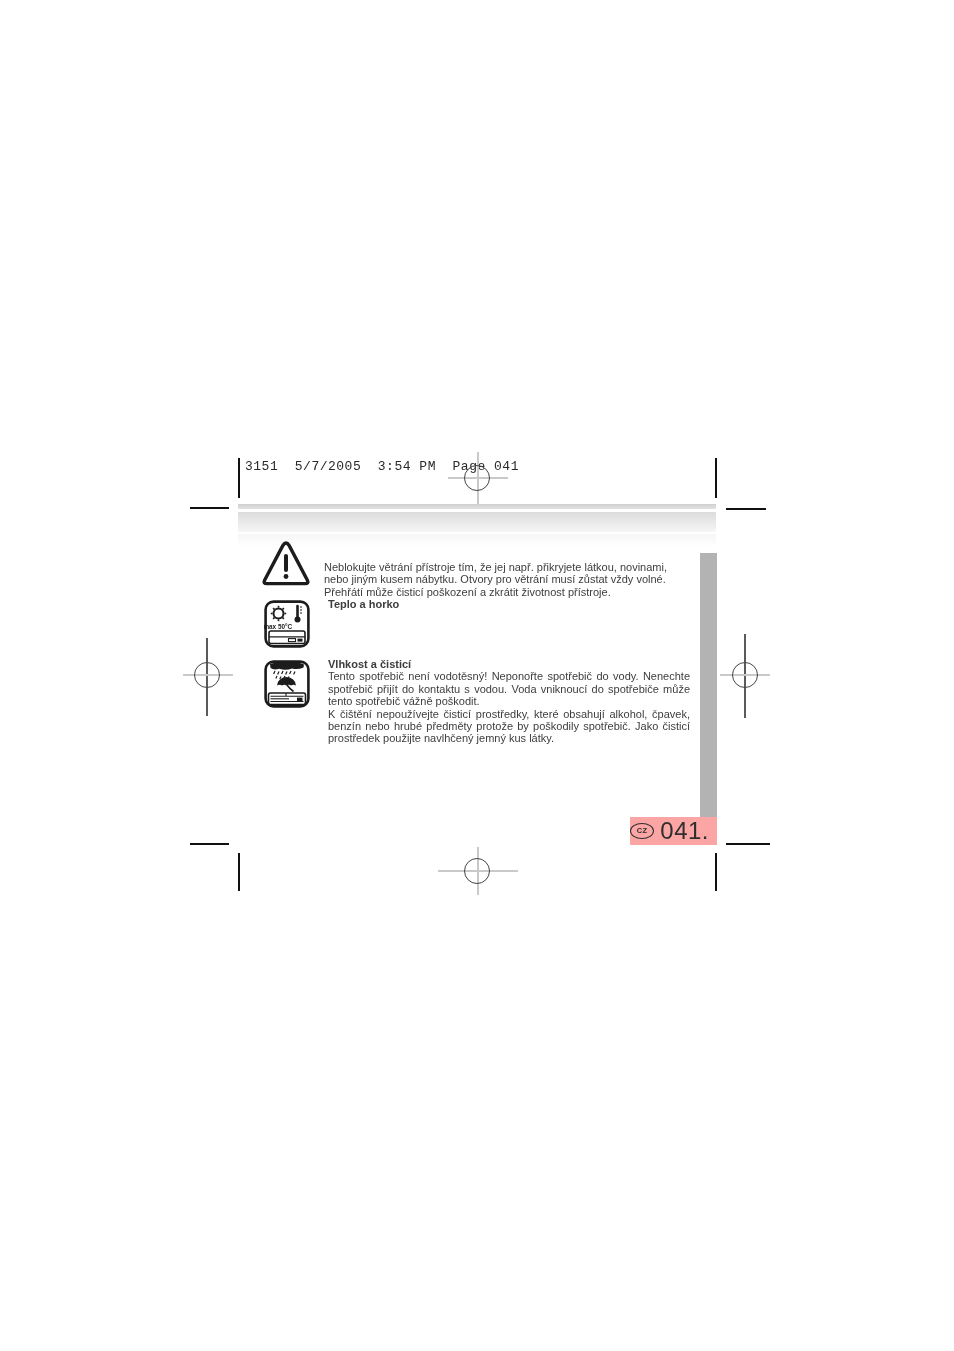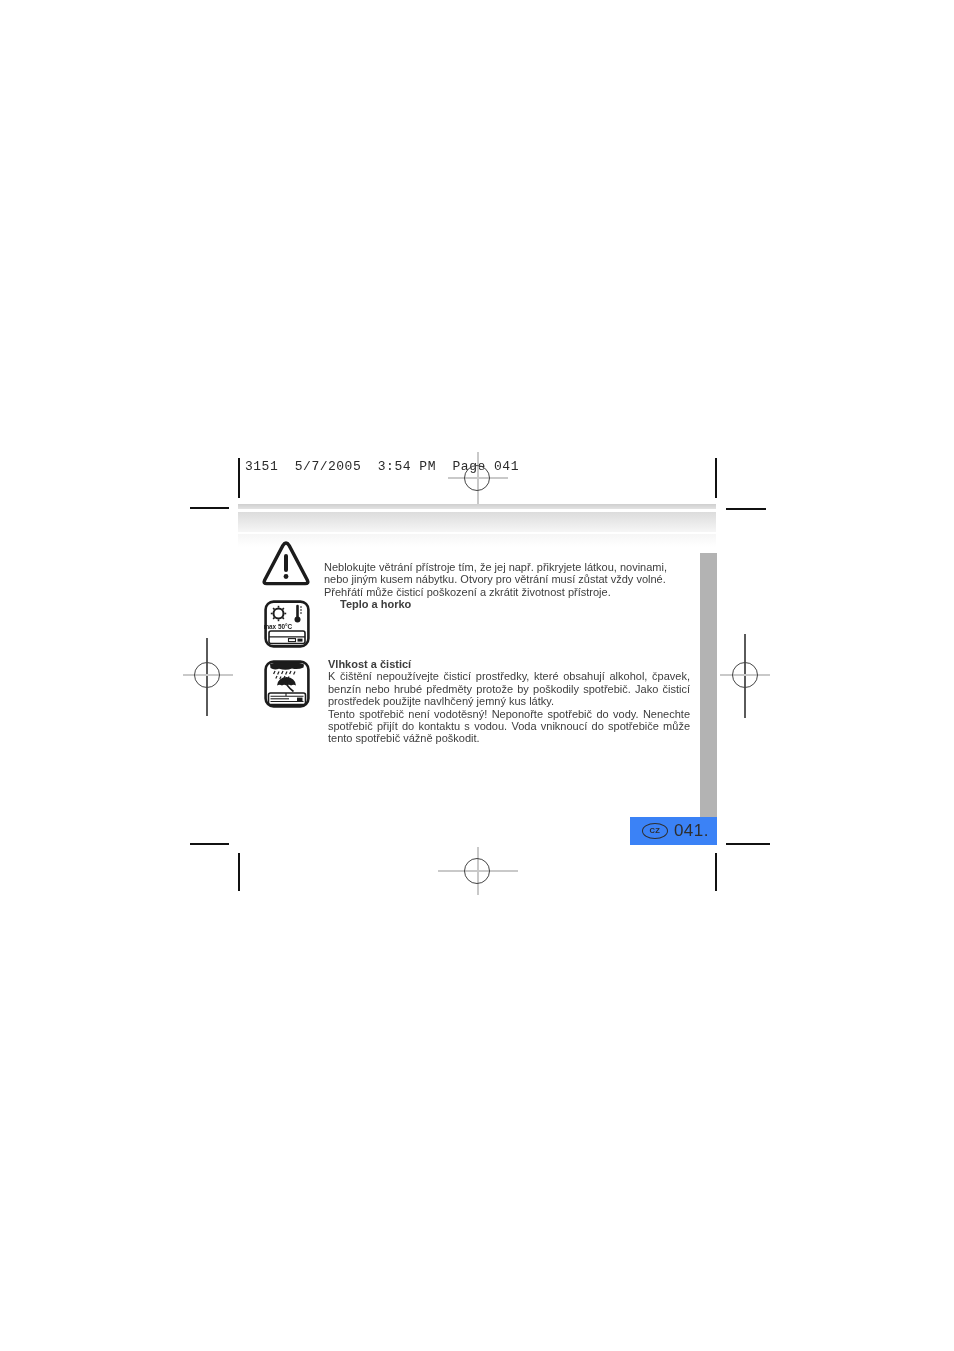--- a/index.html
+++ b/index.html
@@ -27,29 +27,29 @@
   .reg-line-dark{background:#5a5a5a;}
 
   
   .bar-strip{background:linear-gradient(#cfcfcf,#e3e3e3);}
   .bar-main{background:linear-gradient(#dcdcdc,#f6f6f6);}
   .bar-fade{background:linear-gradient(#f6f6f6,#ffffff);}
 
   
   .right-rail{background:#b3b3b3;}
   .page-badge{
-    background:#3b82f6;display:flex;align-items:center;justify-content:flex-end;
+    background:#fca5a5;display:flex;align-items:center;justify-content:flex-end;
     gap:6px;padding-right:8px;box-sizing:border-box;
   }
   .cz-oval{
     border:1.6px solid #2e2e2e;border-radius:50%;width:24px;height:14px;
     display:flex;align-items:center;justify-content:center;
     font-size:7.5px;font-weight:bold;color:#2e2e2e;letter-spacing:.5px;line-height:1;
   }
-  .badge-num{font-size:17px;color:#2e2e2e;letter-spacing:.5px;}
+  .badge-num{font-size:24px;color:#2e2e2e;letter-spacing:.5px;}
 
   
   .body-text{font-size:11px;line-height:12.4px;color:#3d3d3d;}
   .just{text-align:justify;}
   .sec-title{font-weight:bold;font-size:11px;line-height:12.4px;color:#3d3d3d;}
 
   svg{display:block;}
 </style>
 </head>
 <body>
@@ -140,21 +140,21 @@
       </g>
       <text x="13.8" y="28.6" font-size="6.4" font-weight="bold" fill="#1c1c1c" font-family="Liberation Sans, sans-serif" text-anchor="middle">max 50°C</text>
 
       <rect x="5" y="31" width="36" height="12.5" rx="2" fill="none" stroke="#1c1c1c" stroke-width="1.6"></rect>
       <path d="M5 36.8 H41" stroke="#1c1c1c" stroke-width="1.3"></path>
       <rect x="24.5" y="38.6" width="7" height="3" fill="none" stroke="#1c1c1c" stroke-width="1.1"></rect>
       <rect x="33.5" y="38.6" width="5" height="3" fill="#1c1c1c"></rect>
     </svg>
   </div>
 
-  <div class="abs" style="left:340px;top:598px;width:362px;">
+  <div class="abs" style="left:328px;top:598px;width:362px;">
     <div class="sec-title">Teplo a horko</div>
   </div>
 
   <div class="abs" style="left:264px;top:660px;">
     <svg width="46" height="48" viewBox="0 0 46 48">
       <rect x="1.6" y="1.6" width="42.8" height="44.8" rx="8" fill="none" stroke="#1c1c1c" stroke-width="2.6"></rect>
 
       <path d="M6 4 Q12 1.5 18 3 Q24 1 30 3 Q36 2 40 4.5 L39.5 7.5 Q34 10 28 8.5 Q22 11 15 8.8 Q10 10.5 6.5 8 Z" fill="#1c1c1c"></path>
 
       <g stroke="#1c1c1c" stroke-width="1.2">
@@ -178,17 +178,17 @@
       <path d="M6.5 36.2 H39.5" stroke="#1c1c1c" stroke-width="1.1"></path>
       <path d="M6.5 38.8 H25" stroke="#1c1c1c" stroke-width="1.1"></path>
       <path d="M22 33 V36" stroke="#1c1c1c" stroke-width="1.1"></path>
       <rect x="33" y="37.6" width="5.5" height="4" fill="#1c1c1c"></rect>
       <path d="M6.5 41.5 H39.5" stroke="#1c1c1c" stroke-width="1.1"></path>
     </svg>
   </div>
 
   <div class="abs" style="left:328px;top:658px;width:362px;">
     <div class="sec-title">Vlhkost a čisticí</div>
+    <div class="body-text just">Tento spotřebič není vodotěsný! Neponořte spotřebič do vody. Nenechte spotřebič přijít do kontaktu s vodou. Voda vniknoucí do spotřebiče může tento spotřebič vážně poškodit.</div>
     <div class="body-text just">K čištění nepoužívejte čisticí prostředky, které obsahují alkohol, čpavek, benzín nebo hrubé předměty protože by poškodily spotřebič. Jako čisticí prostředek použijte navlhčený jemný kus látky.</div>
-    <div class="body-text just">Tento spotřebič není vodotěsný! Neponořte spotřebič do vody. Nenechte spotřebič přijít do kontaktu s vodou. Voda vniknoucí do spotřebiče může tento spotřebič vážně poškodit.</div>
   </div>
 
 </div>
 
 </body></html>

